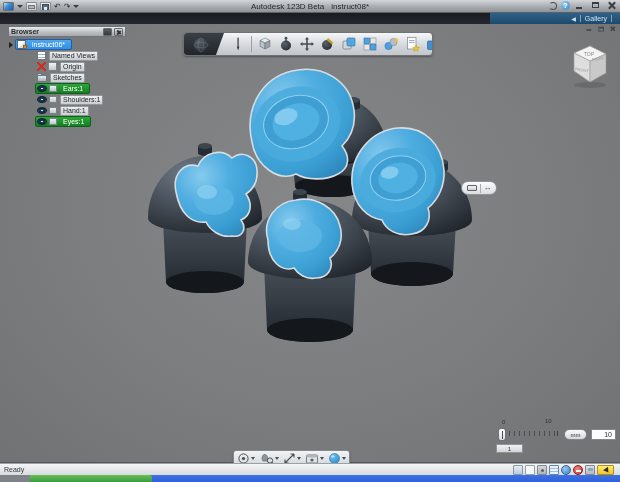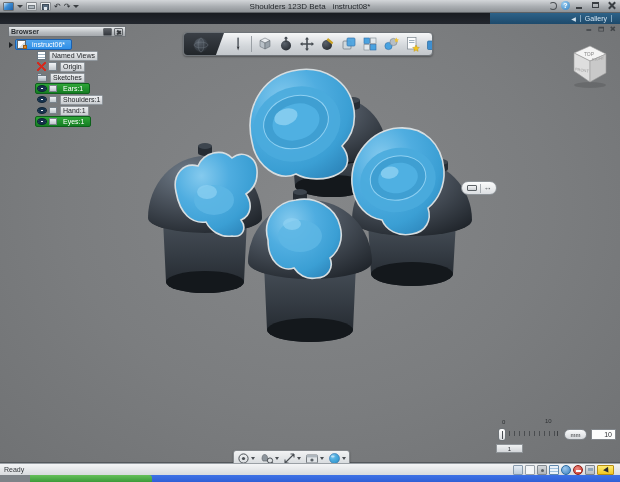--- a/index.html
+++ b/index.html
@@ -175,21 +175,21 @@
     <div class="qat">
       <span class="app-logo"></span>
       <span class="caret"></span>
       <span class="qbtn folder"></span>
       <span class="qbtn save"></span>
       <span class="qglyph">↶</span>
       <span class="qglyph">↷</span>
       <span class="caret"></span>
     </div>
     <div class="title-center">
-      <span>Shoulders 123D Beta</span>
+      <span>Autodesk 123D Beta</span>
       <span>instruct08*</span>
     </div>
     <div class="tb-right">
       <span class="sync-icon"></span>
       <span class="help-icon">?</span>
       <span class="winbtn min"></span>
       <span class="winbtn max"></span>
       <span class="winbtn close"></span>
     </div>
   </div>

